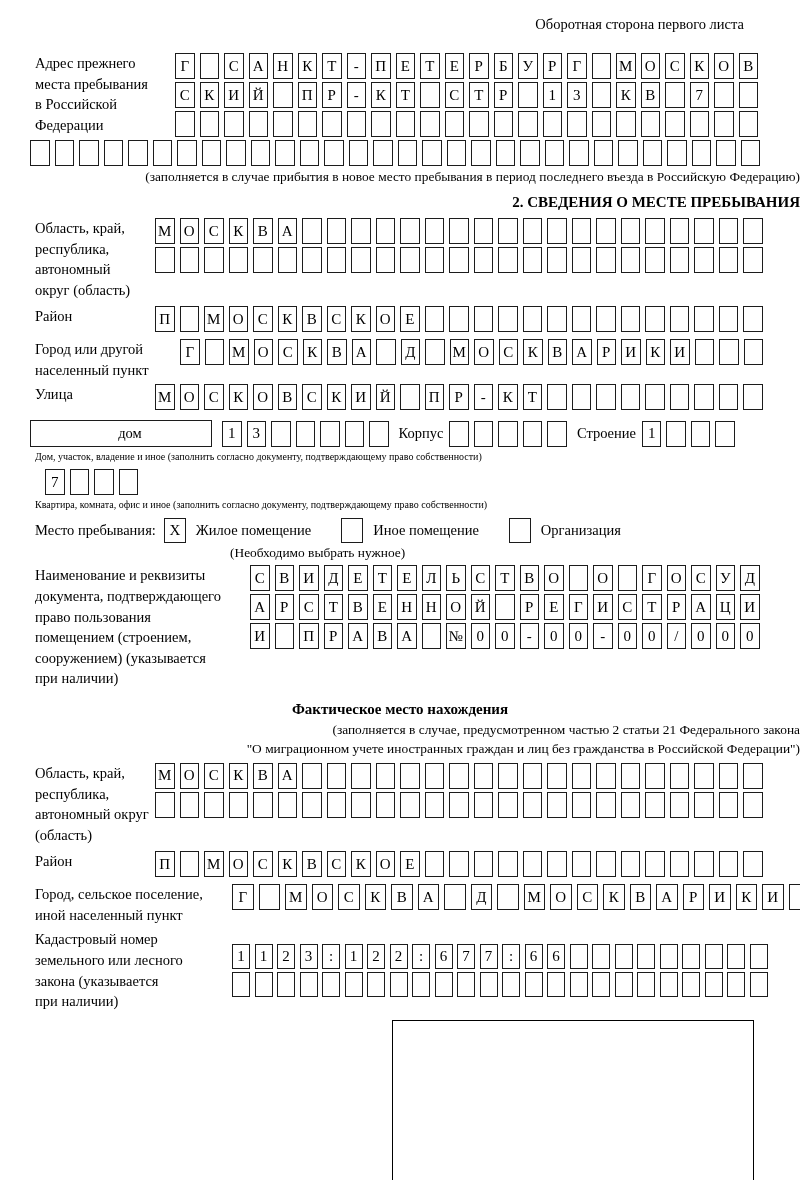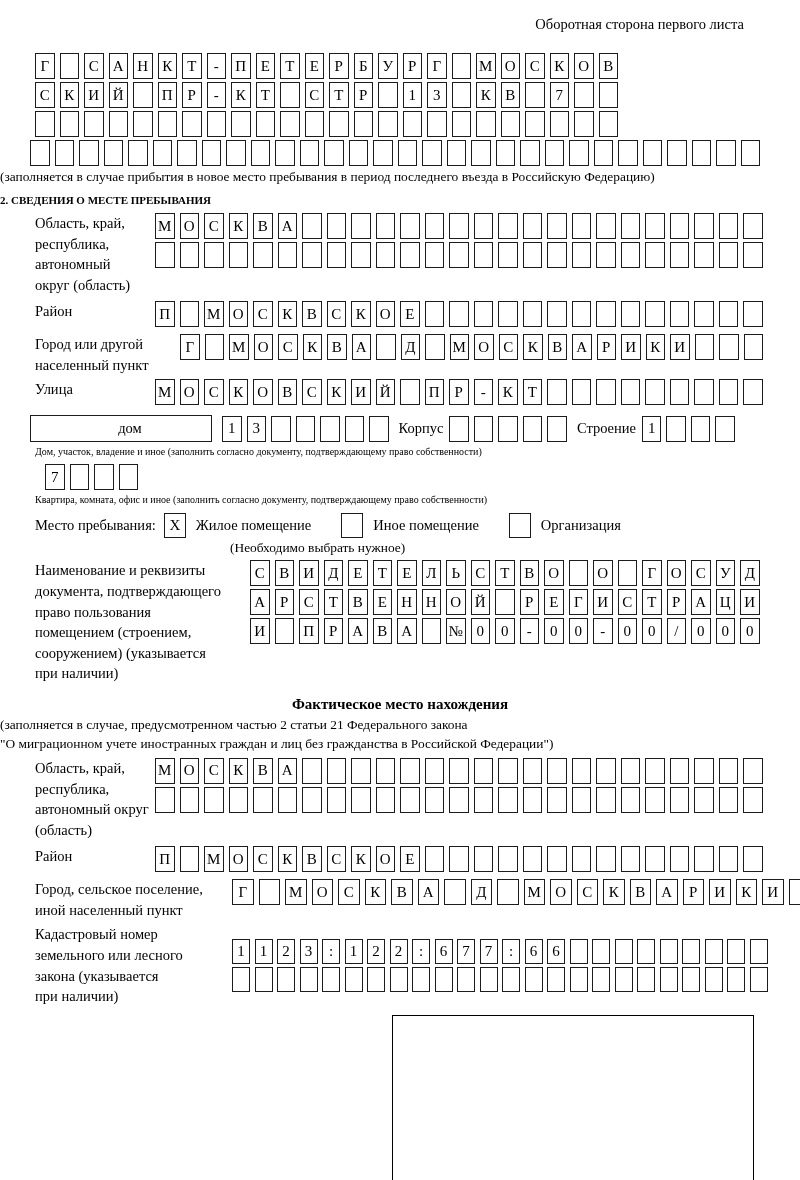--- a/index.html
+++ b/index.html
@@ -25,22 +25,22 @@
     border:1.8px solid #1c1c1c;
     display:inline-flex; align-items:center; justify-content:center;
     font-size:15px; line-height:1; background:#fff;
   }
   .wide .cell { width:21.5px; }
   .narrow { gap:4.5px; }
   .narrow .cell { width:18px; height:25px; }
   .indent { margin-left:25px; }
 
   .full-row { margin:0 0 0 30px; }
-  .note-center { text-align:left; font-size:13.4px; margin-top:3px; }
-  .section-title { text-align:left; font-size:11px; font-weight:bold; margin:9px 0 7px 0; }
+  .note-center { text-align:right; font-size:13.4px; margin-top:3px; }
+  .section-title { text-align:right; font-size:15px; font-weight:bold; margin:9px 0 7px 0; }
   .sub-title { text-align:center; font-size:15px; font-weight:bold; margin:12px 0 4px 0; }
 
   .mt6 { margin-top:6px; }
   .mt4 { margin-top:4px; }
 
   .house-row { display:flex; align-items:center; margin:7px 0 0 30px; }
   .named-box {
     box-sizing:border-box; border:1.8px solid #1c1c1c; height:27px;
     display:flex; align-items:center; justify-content:center;
     font-size:14.5px; flex:none; background:#fff;padding-left:18px;
@@ -62,20 +62,24 @@
   .stamp-box { box-sizing:border-box; width:362px; height:172px; border:1.8px solid #000; margin:0 auto; background:#fff; }
 </style>
 </head>
 <body>
 
 <div class="page">
 
   <div class="header-note">Оборотная сторона первого листа</div>
 
   <div class="block" style="margin-top:20px;">
+    <div class="flabel w140">Адрес прежнего
+места пребывания
+в Российской
+Федерации</div>
     <div>
       <div class="cells-row">
           <span class="cell">Г</span>
           <span class="cell"></span>
           <span class="cell">С</span>
           <span class="cell">А</span>
           <span class="cell">Н</span>
           <span class="cell">К</span>
           <span class="cell">Т</span>
           <span class="cell">-</span>

